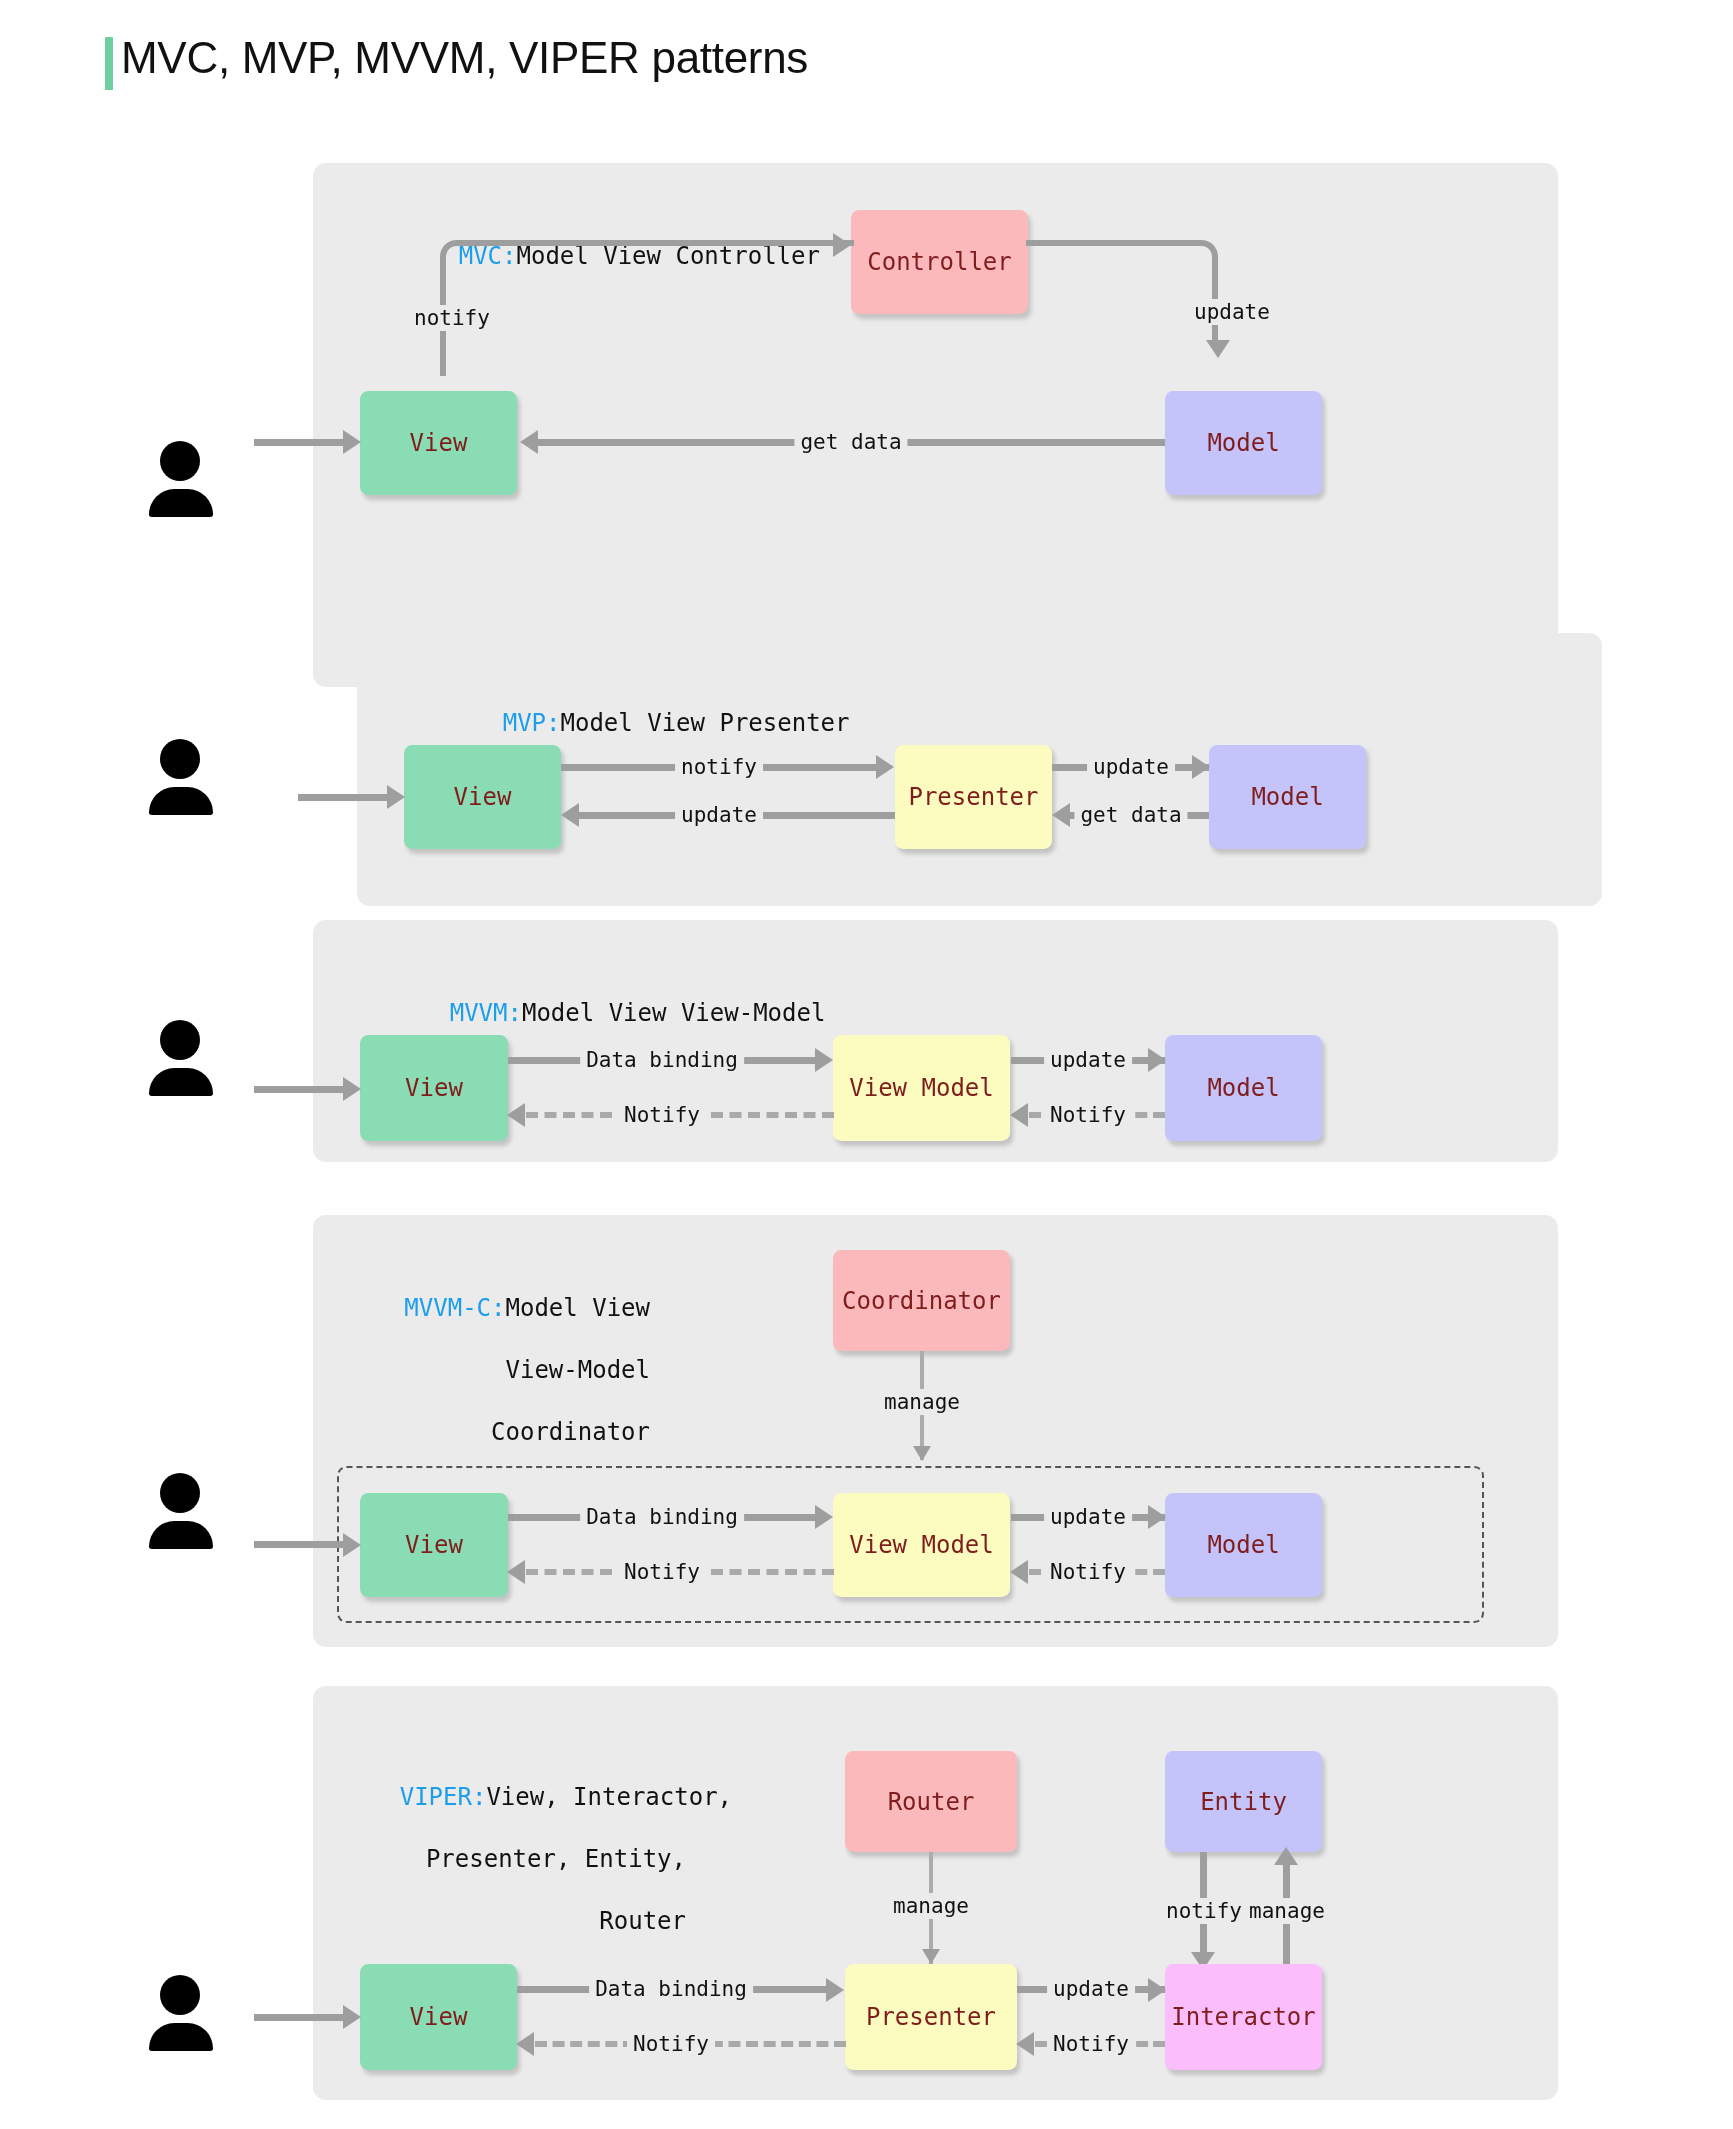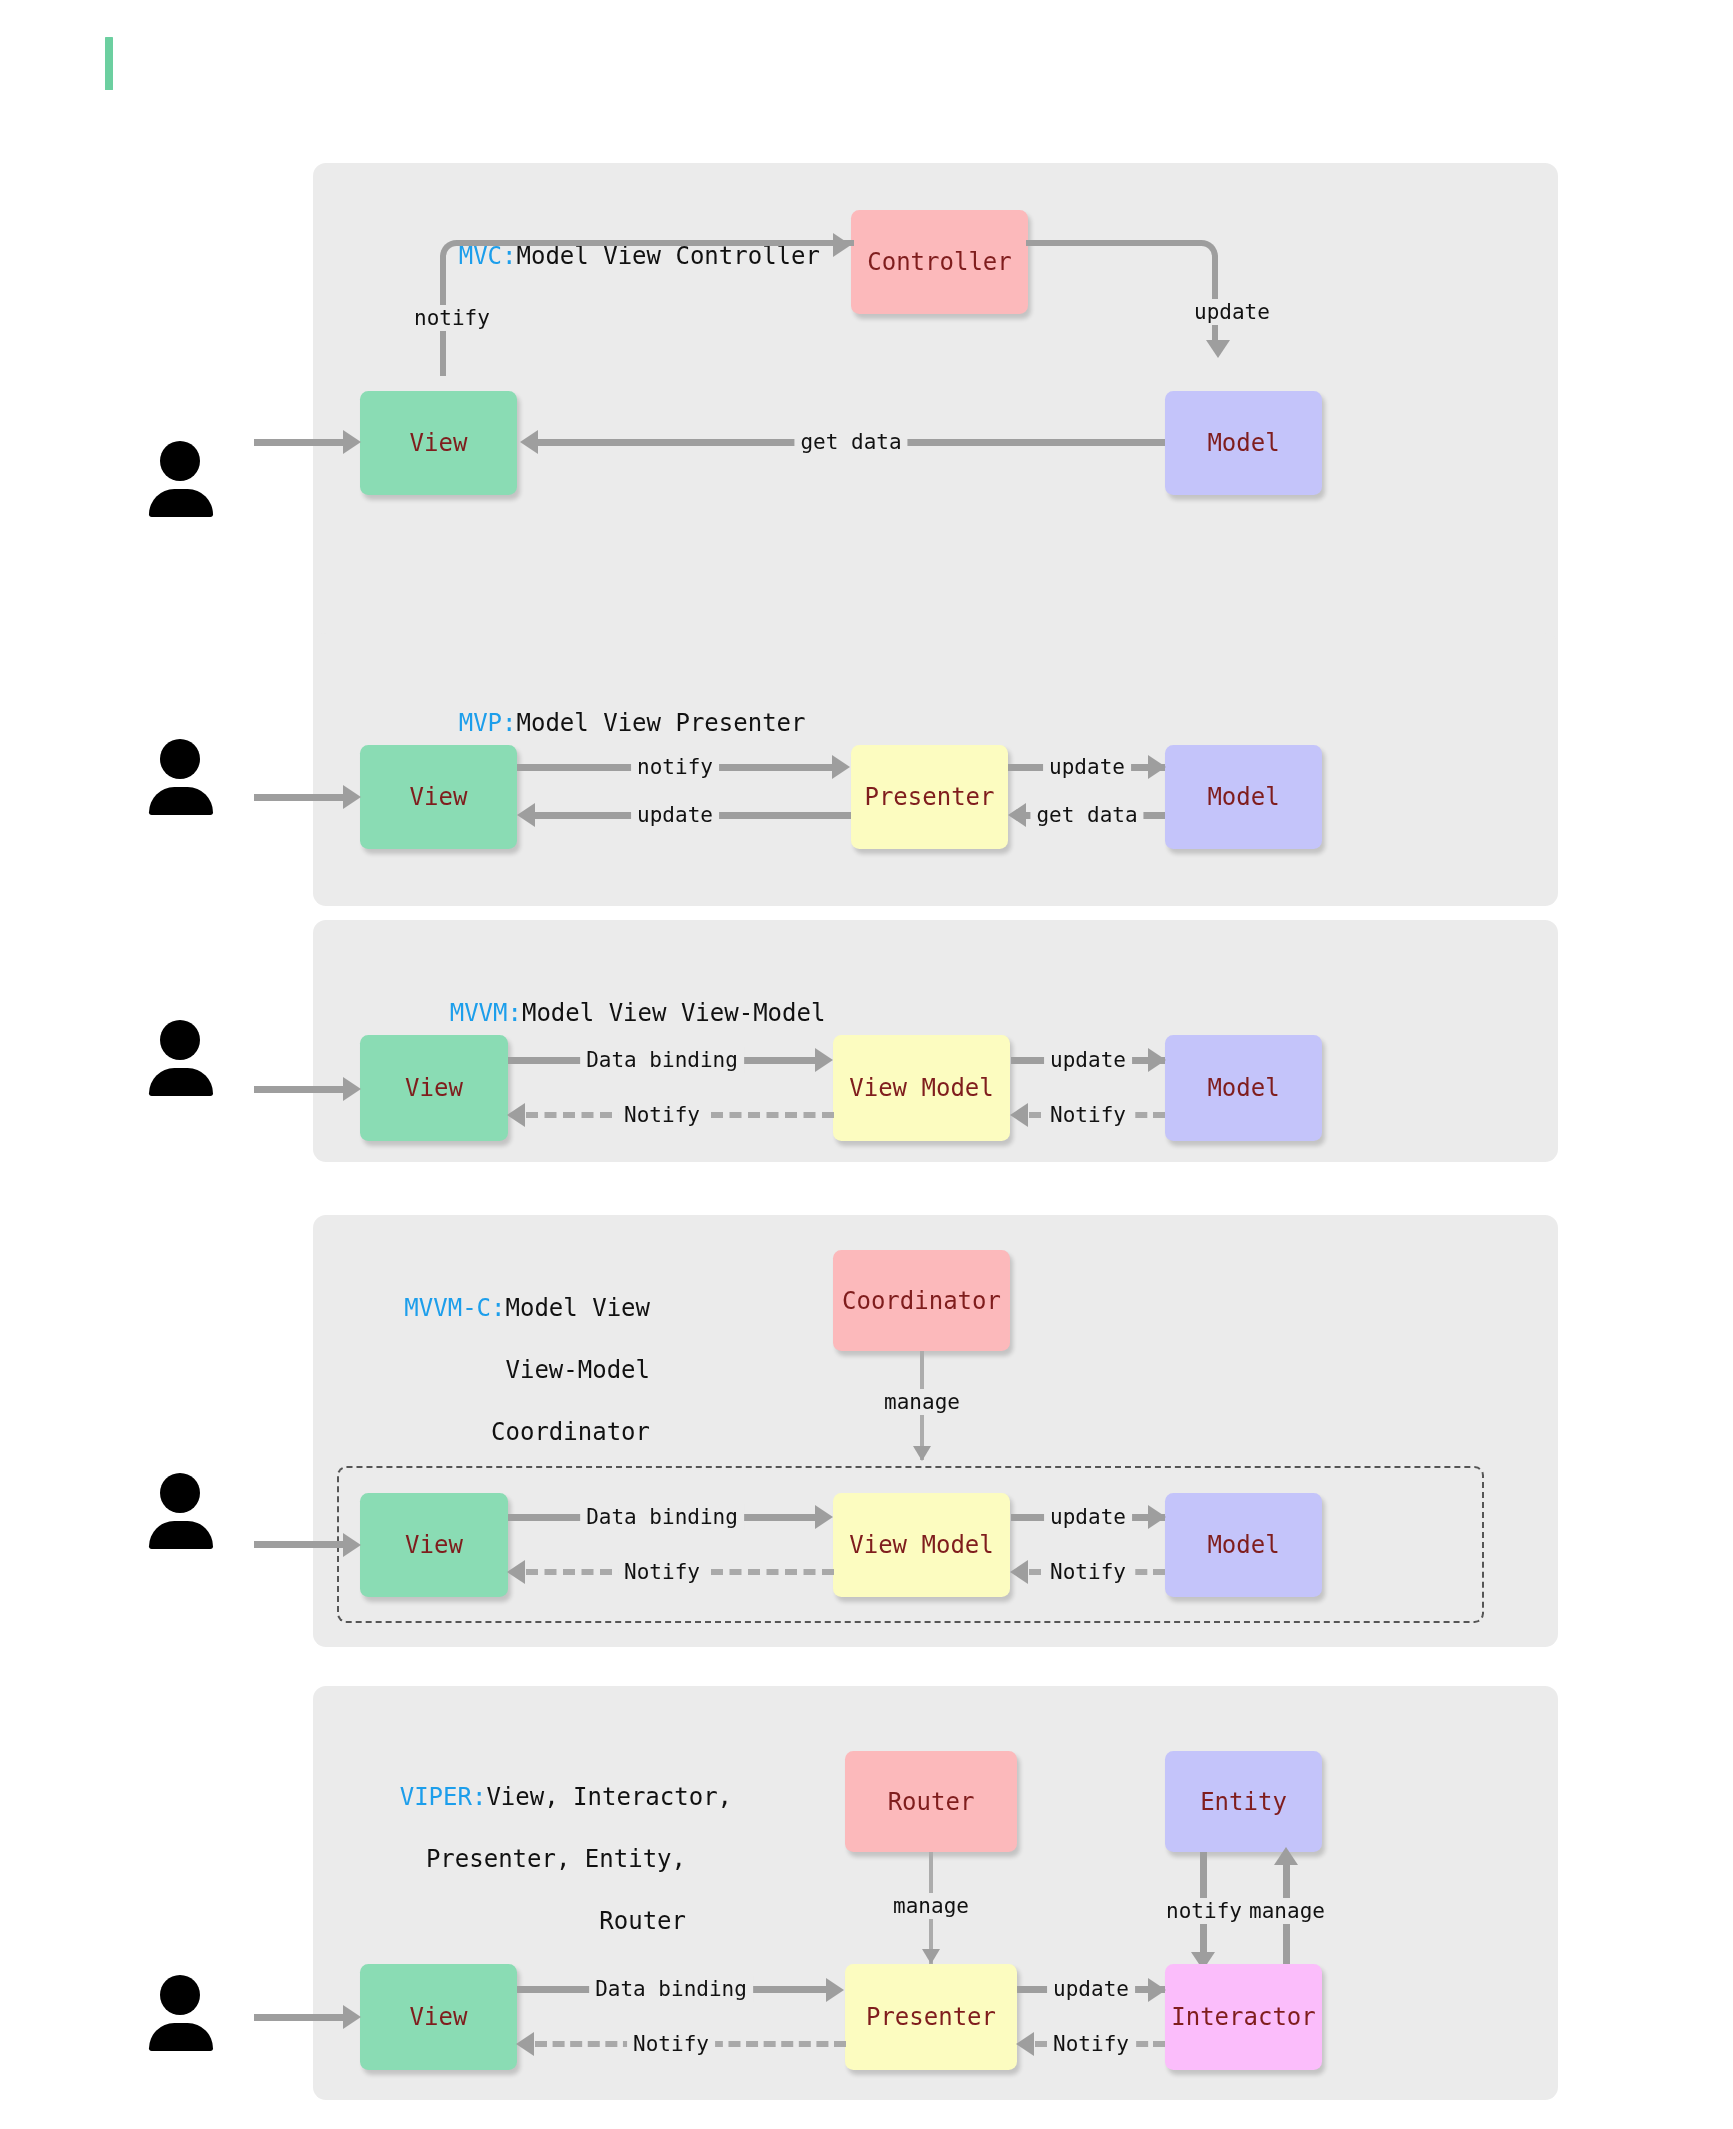--- a/index.html
+++ b/index.html
@@ -101,20 +101,21 @@
     border: 2.4px dashed #555555; border-radius: 9.5px;
   }
 </style>
 </head>
 <body>
 
 <div id="root">
 
   <div class="header">
     <div class="title-accent"></div>
+    <div class="page-title">MVC, MVP, MVVM, VIPER patterns</div>
   </div>
 
   <div class="panel" style="top:163px; height:524px;">
     <div class="panel-title" style="left:59px; top:47px;">
       <span class="key">MVC:</span><span>Model View Controller</span>
     </div>
 
     <div class="node n-ctrl" style="left:538px; top:47px; width:177px; height:104px;">Controller</div>
 
     <div class="elbow tl" style="left:127px; top:77px; width:414px; height:136px;"></div>
@@ -134,21 +135,21 @@
 
     <div class="hline" style="left:225px; top:276px; width:627px;"></div>
     <div class="arrow left" style="left:207px; top:267px;"></div>
     <div class="elabel center" style="left:538px; top:266px;">get data</div>
   </div>
   <div class="actor" style="left:145px; top:441px;">
     <div class="head"></div>
     <div class="body"></div>
   </div>
 
-  <div class="panel" style="top:633px; height:273px;">
+  <div class="panel" style="top:633px; height:273px;margin-left:44px;">
     <div class="panel-title" style="left:59px; top:44px;">
       <span class="key">MVP:</span><span>Model View Presenter</span>
     </div>
 
     <div class="node n-view" style="left:47px;  top:112px; width:157px; height:104px;">View</div>
     <div class="node n-pres" style="left:538px; top:112px; width:157px; height:104px;">Presenter</div>
     <div class="node n-model" style="left:852px;top:112px; width:157px; height:104px;">Model</div>
 
     <div class="hline" style="left:-59px; top:161px; width:89px;"></div>
     <div class="arrow right" style="left:30px; top:152px;"></div>

